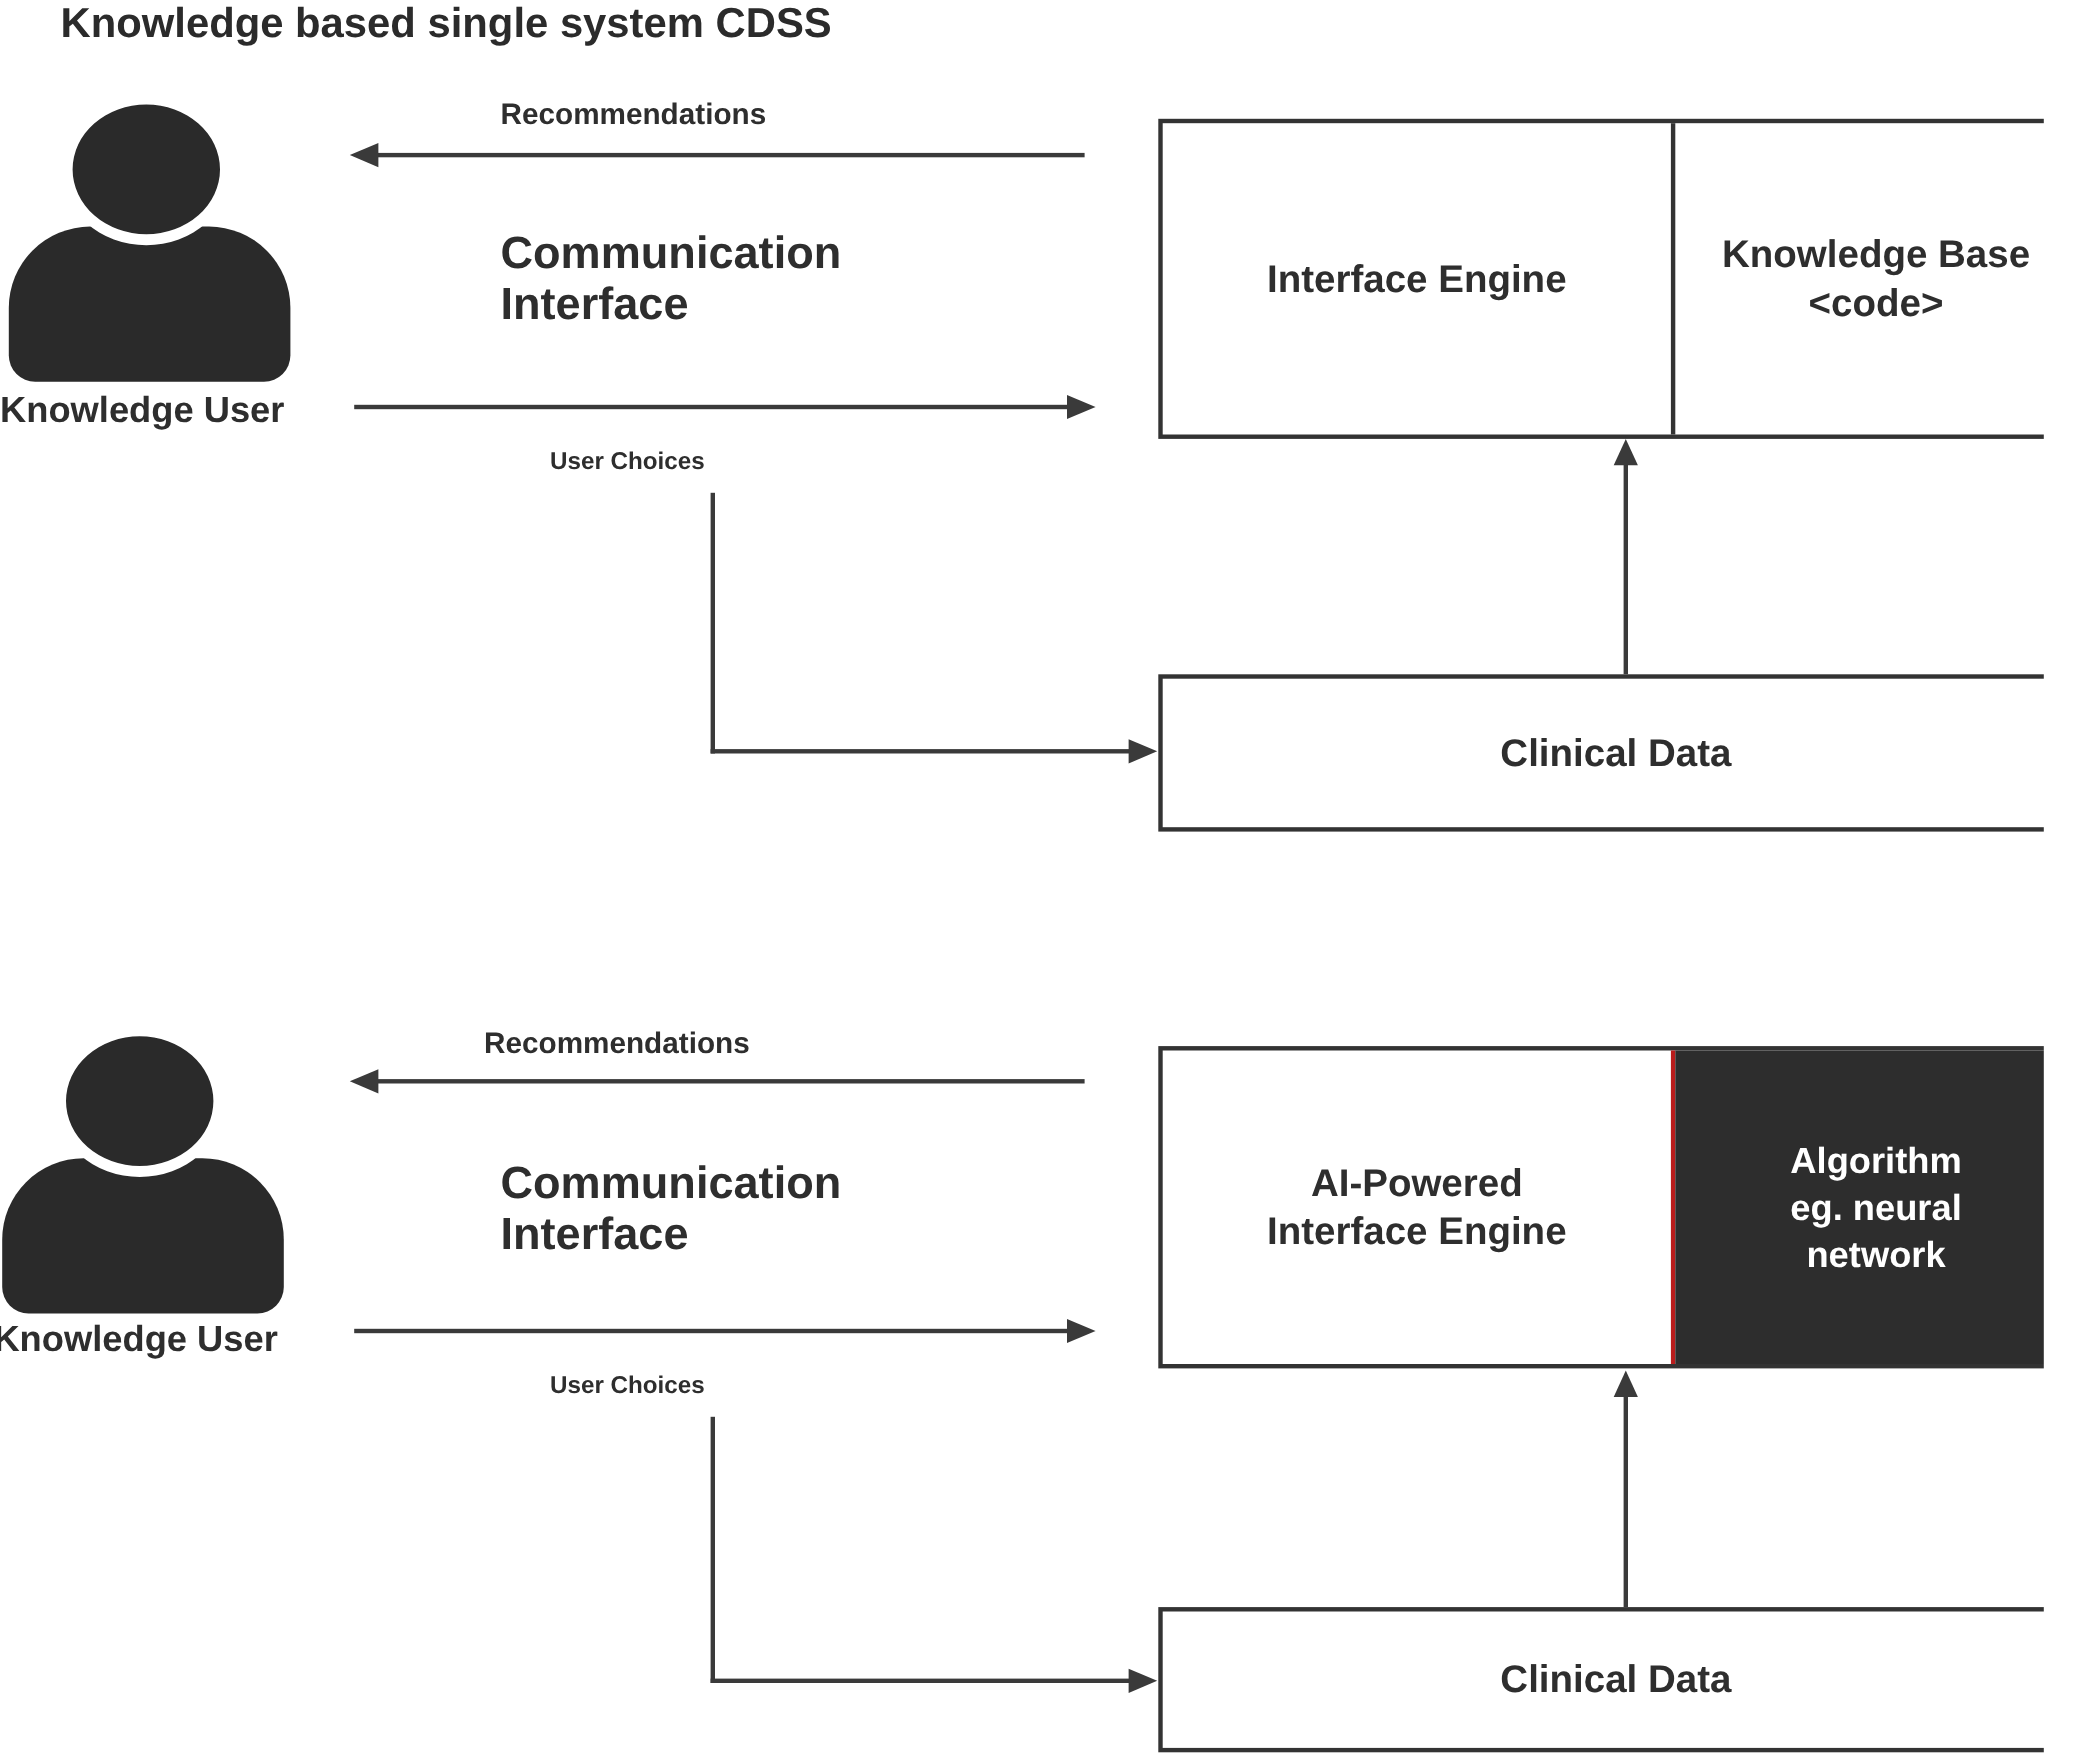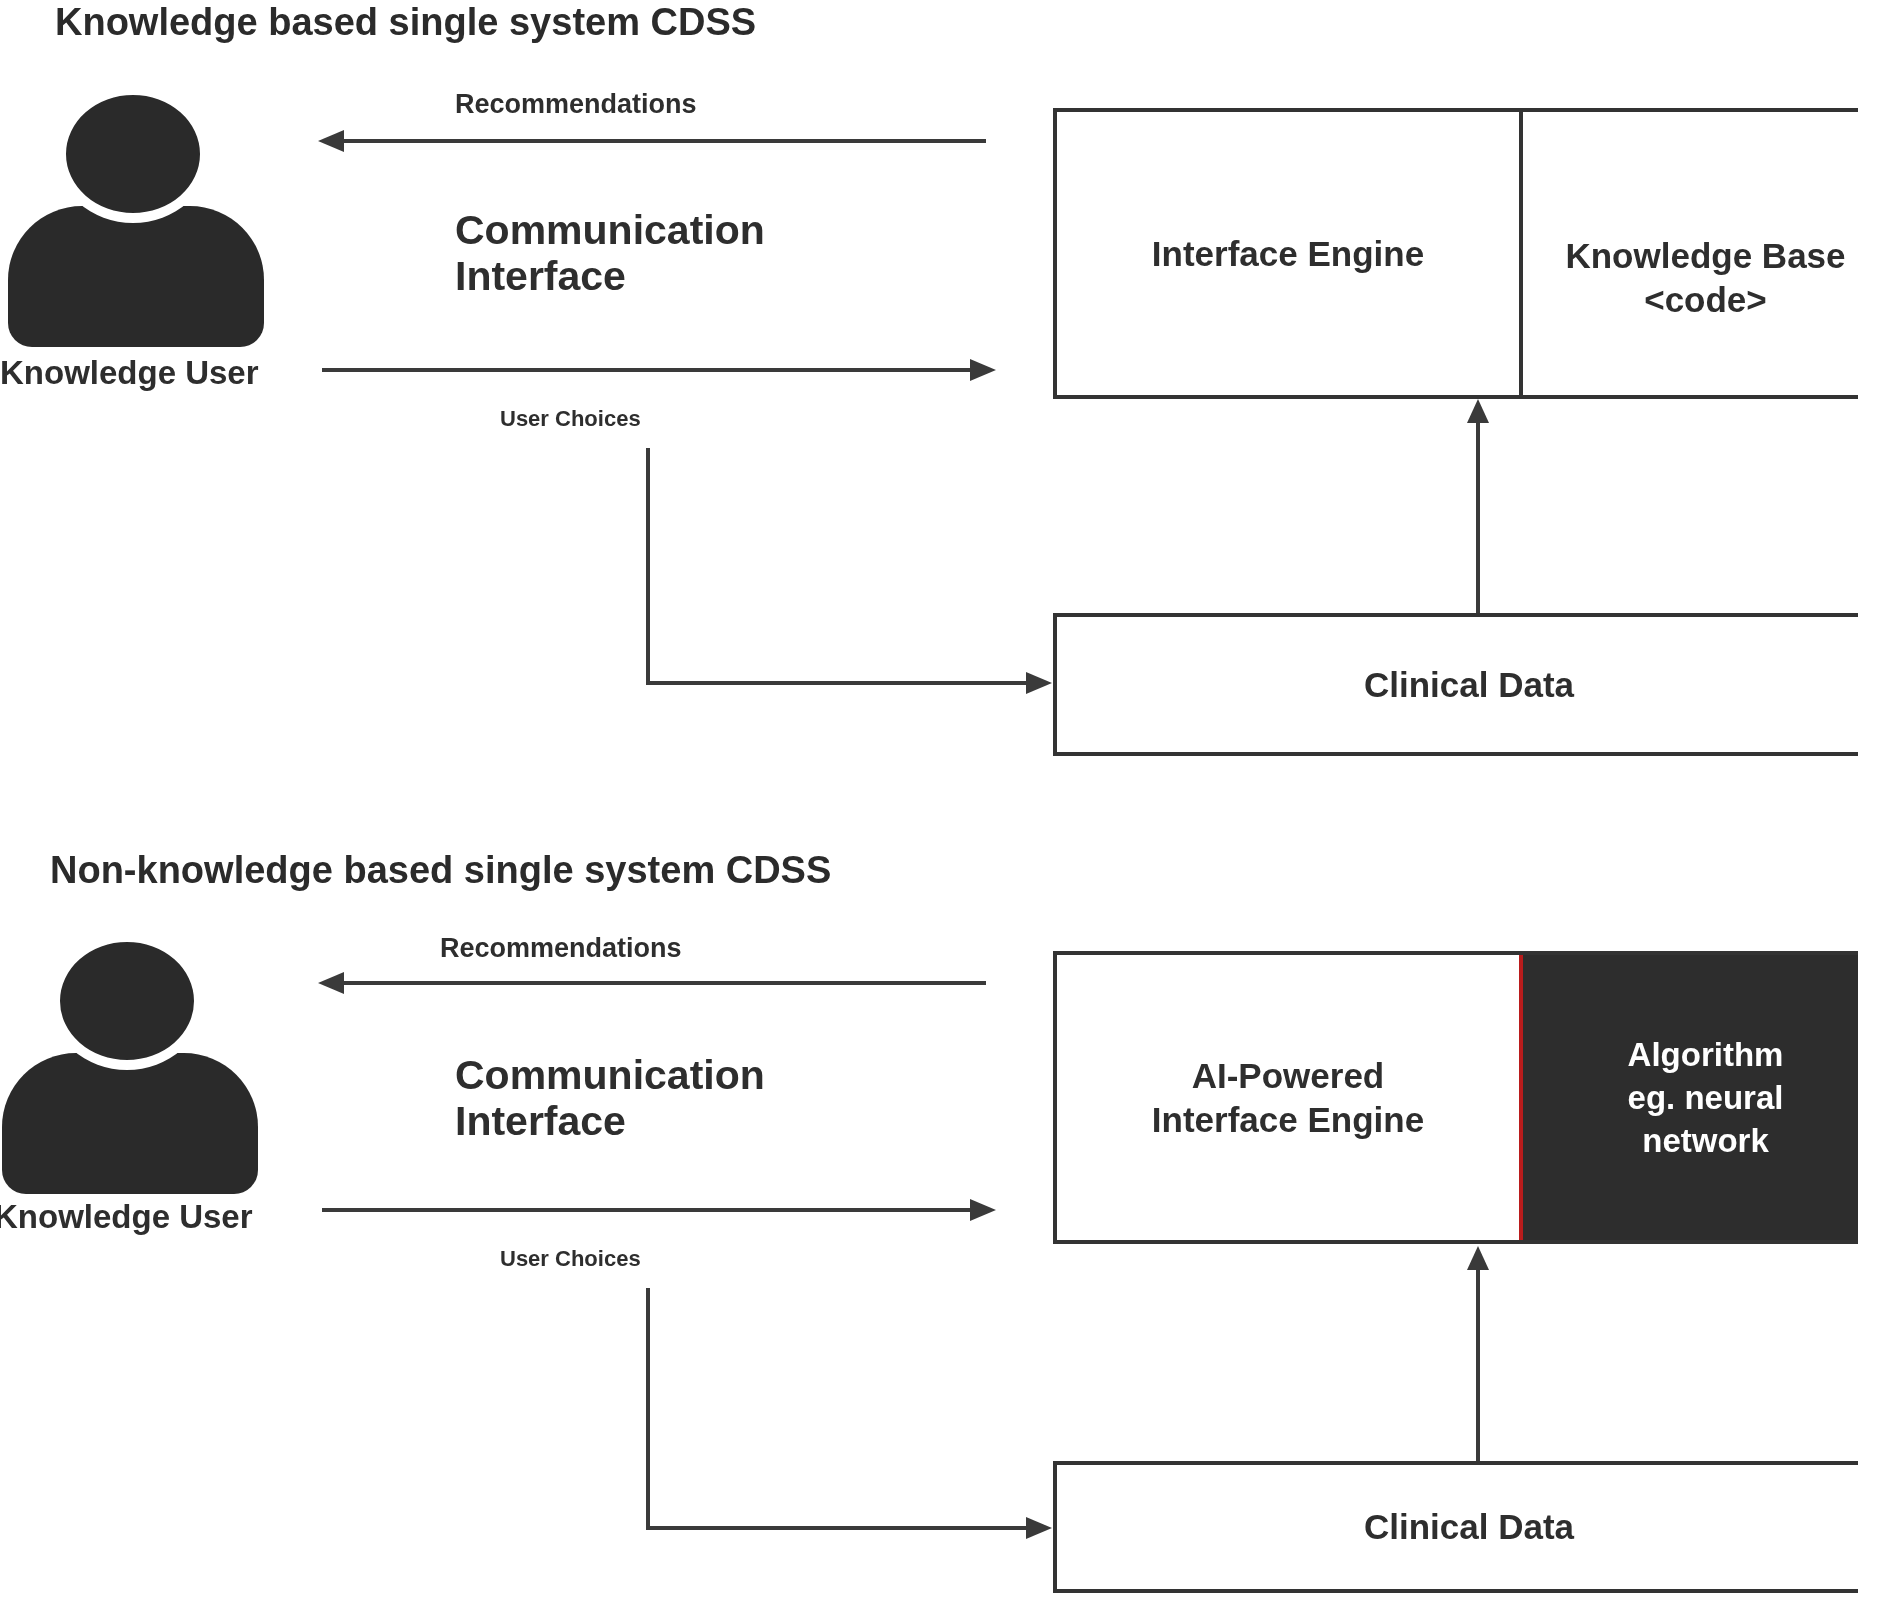--- a/index.html
+++ b/index.html
@@ -60,38 +60,37 @@
   <div>
     <div class="vline" style="left:646px;top:448px;height:237px;"></div>
     <div class="hline" style="left:646px;top:681px;width:382px;"></div>
     <div class="ah-right" style="left:1026px;top:672px;"></div>
   </div>
 
   <div class="box" style="left:1053px;top:108px;width:839px;height:291px;">
     <div class="cell" style="width:466px;border-right:4px solid #333333;">
       <div class="boxlabel">Interface Engine</div>
     </div>
-    <div class="cell" style="flex:1;margin-top:24px;">
+    <div class="cell" style="flex:1;">
       <div class="boxlabel">Knowledge Base
 &lt;code&gt;</div>
     </div>
   </div>
 
   <div>
     <div class="vline" style="left:1476px;top:415px;height:200px;"></div>
     <div class="ah-up" style="left:1467px;top:399px;"></div>
   </div>
 
   <div class="box" style="left:1053px;top:613px;width:832px;height:143px;">
     <div class="cell" style="flex:1;">
       <div class="boxlabel">Clinical Data</div>
     </div>
   </div>
 
-  <div class="title" style="left:50px;top:848px;">Non-knowledge based single system CDSS</div>
 
   <div class="person" style="left:2px;top:932px;">
     <div class="person-head"></div>
     <div class="person-body"></div>
   </div>
   <div class="label s29" style="left:-6px;top:1200px;width:268px;">Knowledge User</div>
 
   <div class="label s27" style="left:440px;top:932px;width:400px;">Recommendations</div>
 
   <div>

